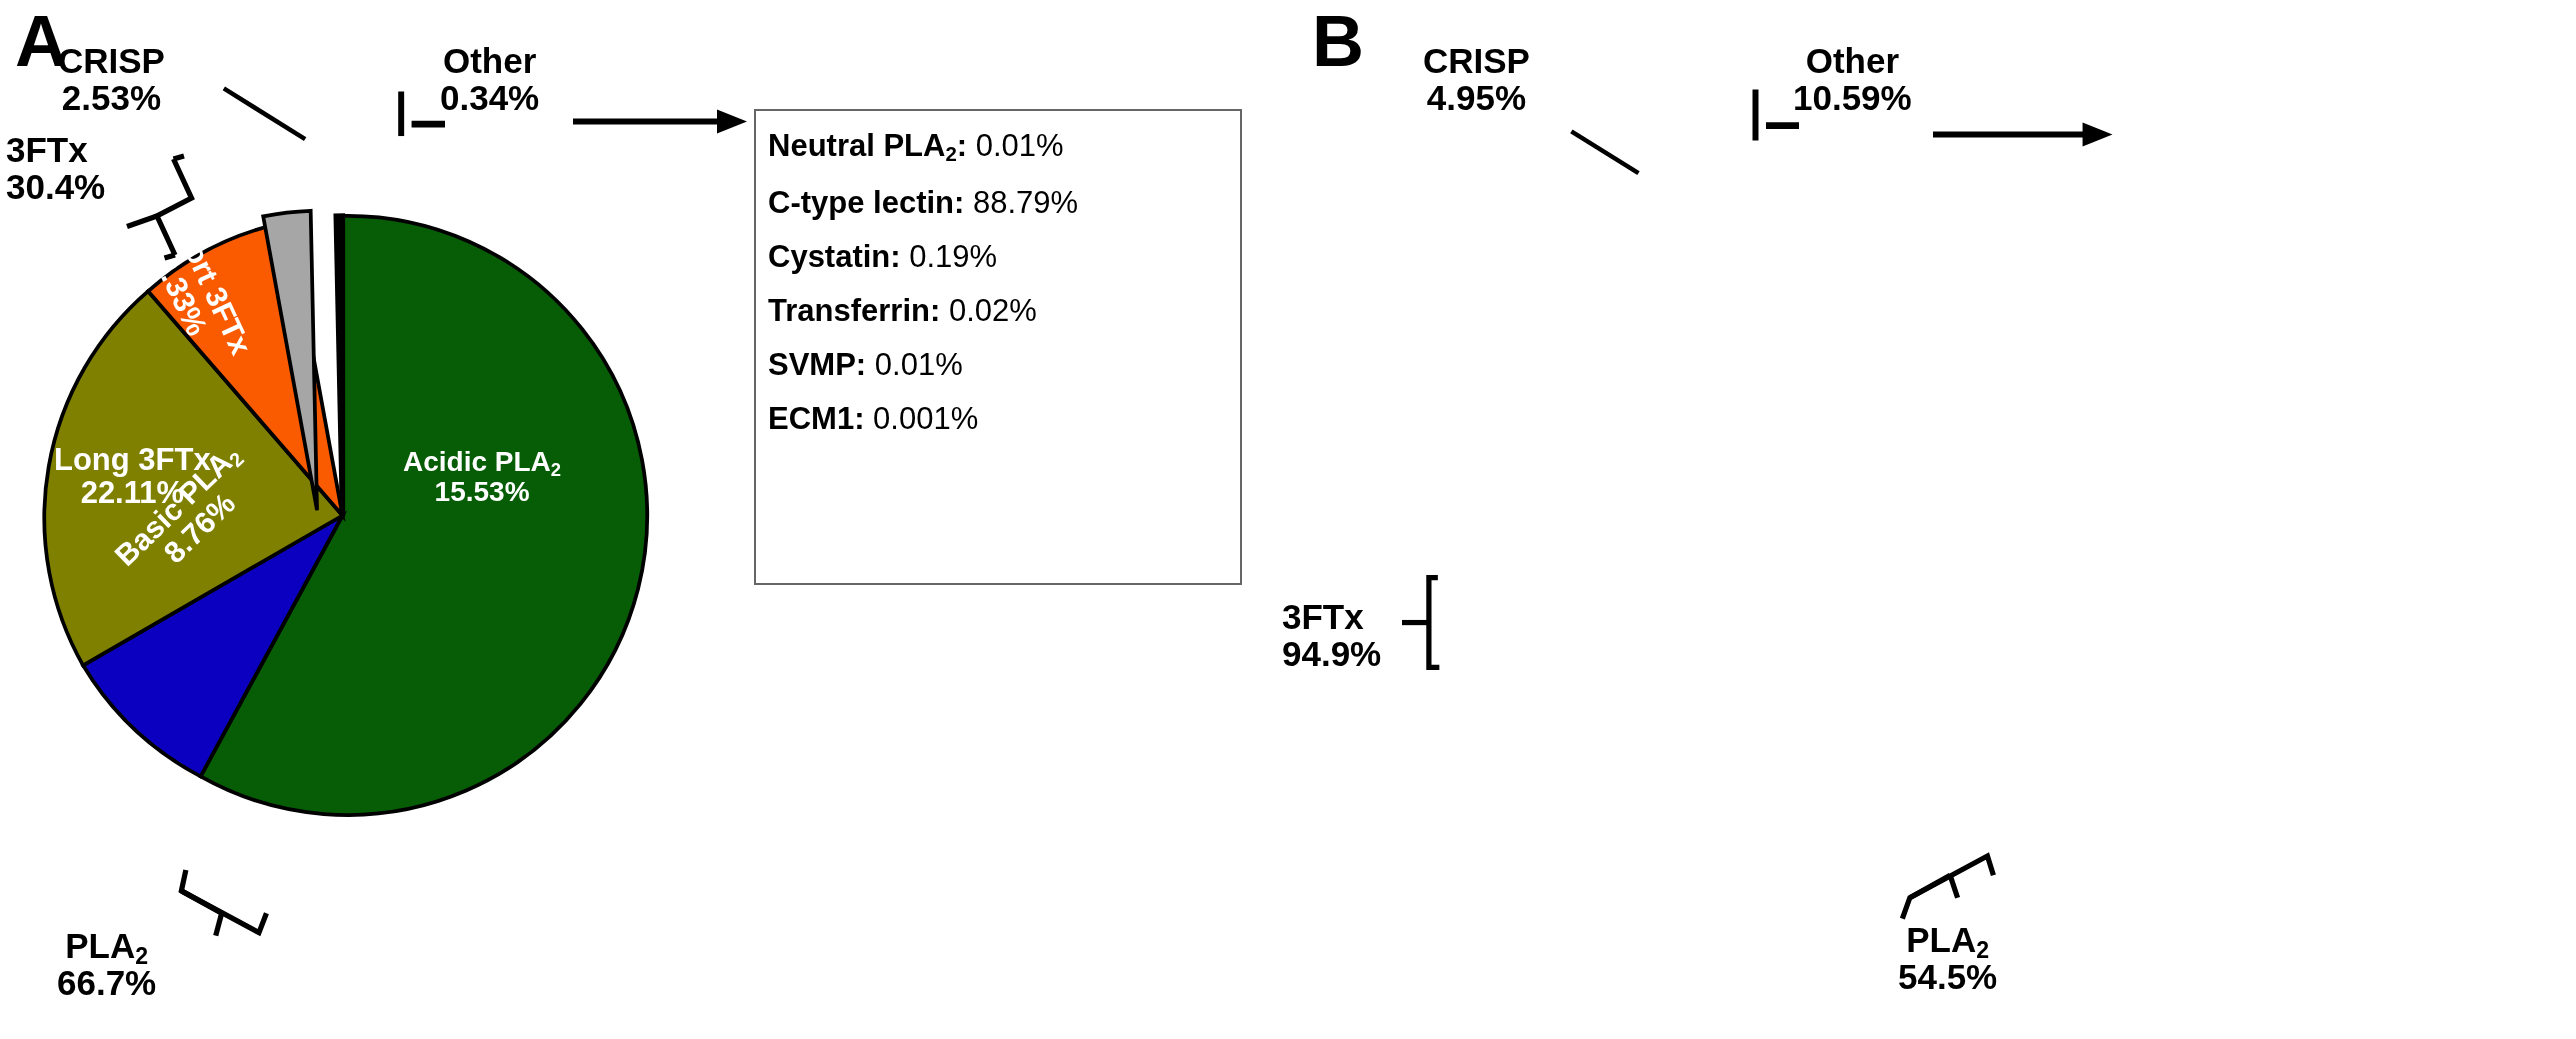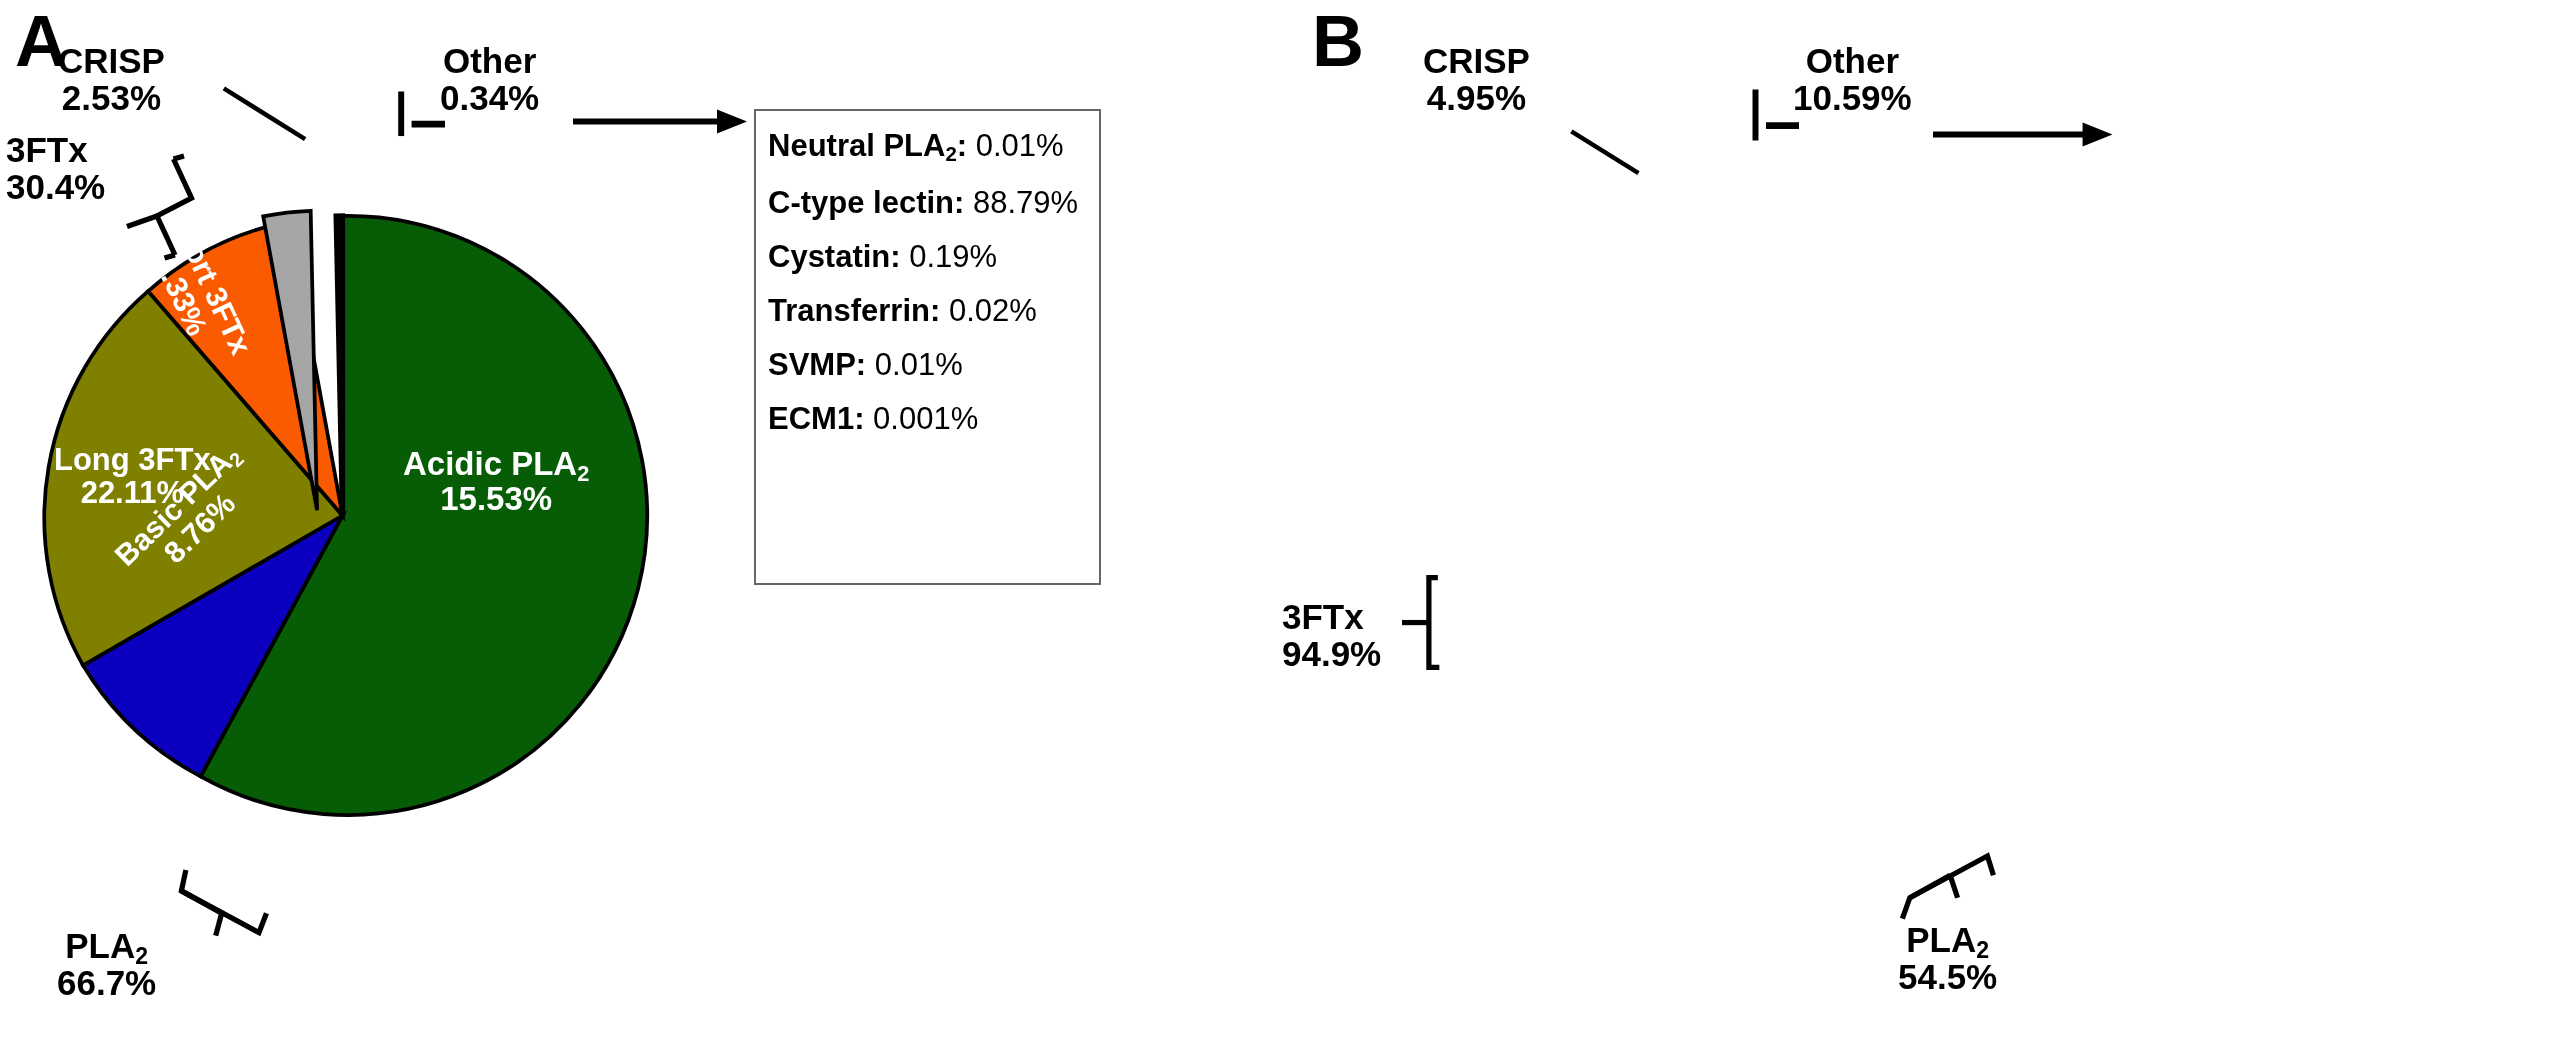--- a/index.html
+++ b/index.html
@@ -40,21 +40,21 @@
   .callout .pct{display:block;}
 
   
   .vec{position:absolute;overflow:visible;}
 
   
   .detail-box{
     position:absolute;background:#ffffff;border:2.2px solid #666666;
     box-sizing:border-box;padding:7.5px 10.5px 7.5px 12px;
   }
-  #box-a{left:754px;top:109px;width:347px;height:476px;}
+  #box-a{left:754px;top:109px;width:488px;height:476px;}
   .detail-line{
     font-size:31px;line-height:54px;white-space:nowrap;font-weight:400;
   }
   .detail-line .k{font-weight:bold;}
 </style>
 </head>
 <body>
 
 <div class="panel" id="panel-a">
 
@@ -72,21 +72,21 @@
       <path d="M420 420 L160.5 120.4 A400 400 0 0 1 348.1 27.5 Z" fill="#FA5B00" stroke="#000" stroke-width="5"></path>
 
       <g transform="translate(-34,-7)">
         <path d="M420 420 L348.1 27.5 A400 400 0 0 1 411.5 20.1 Z" fill="#A6A6A6" stroke="#000" stroke-width="5"></path>
       </g>
 
       <path d="M420 420 L411.5 20.1 L420 20 Z" fill="#000000" stroke="#000" stroke-width="7"></path>
     </svg>
   </div>
 
-  <div class="slice-label" style="left:403px;top:447px;font-size:33px;">
+  <div class="slice-label" style="left:403px;top:447px;font-size:28px;">
     <span>Acidic PLA</span><sub>2</sub>
     <span class="pct">15.53%</span>
   </div>
 
   <div class="slice-label" style="left:109px;top:549px;font-size:30px;transform:rotate(-44deg);transform-origin:left top;">
     <span>Basic PLA</span><sub>2</sub>
     <span class="pct">8.76%</span>
   </div>
 
   <div class="slice-label" style="left:54px;top:444px;font-size:31px;">

